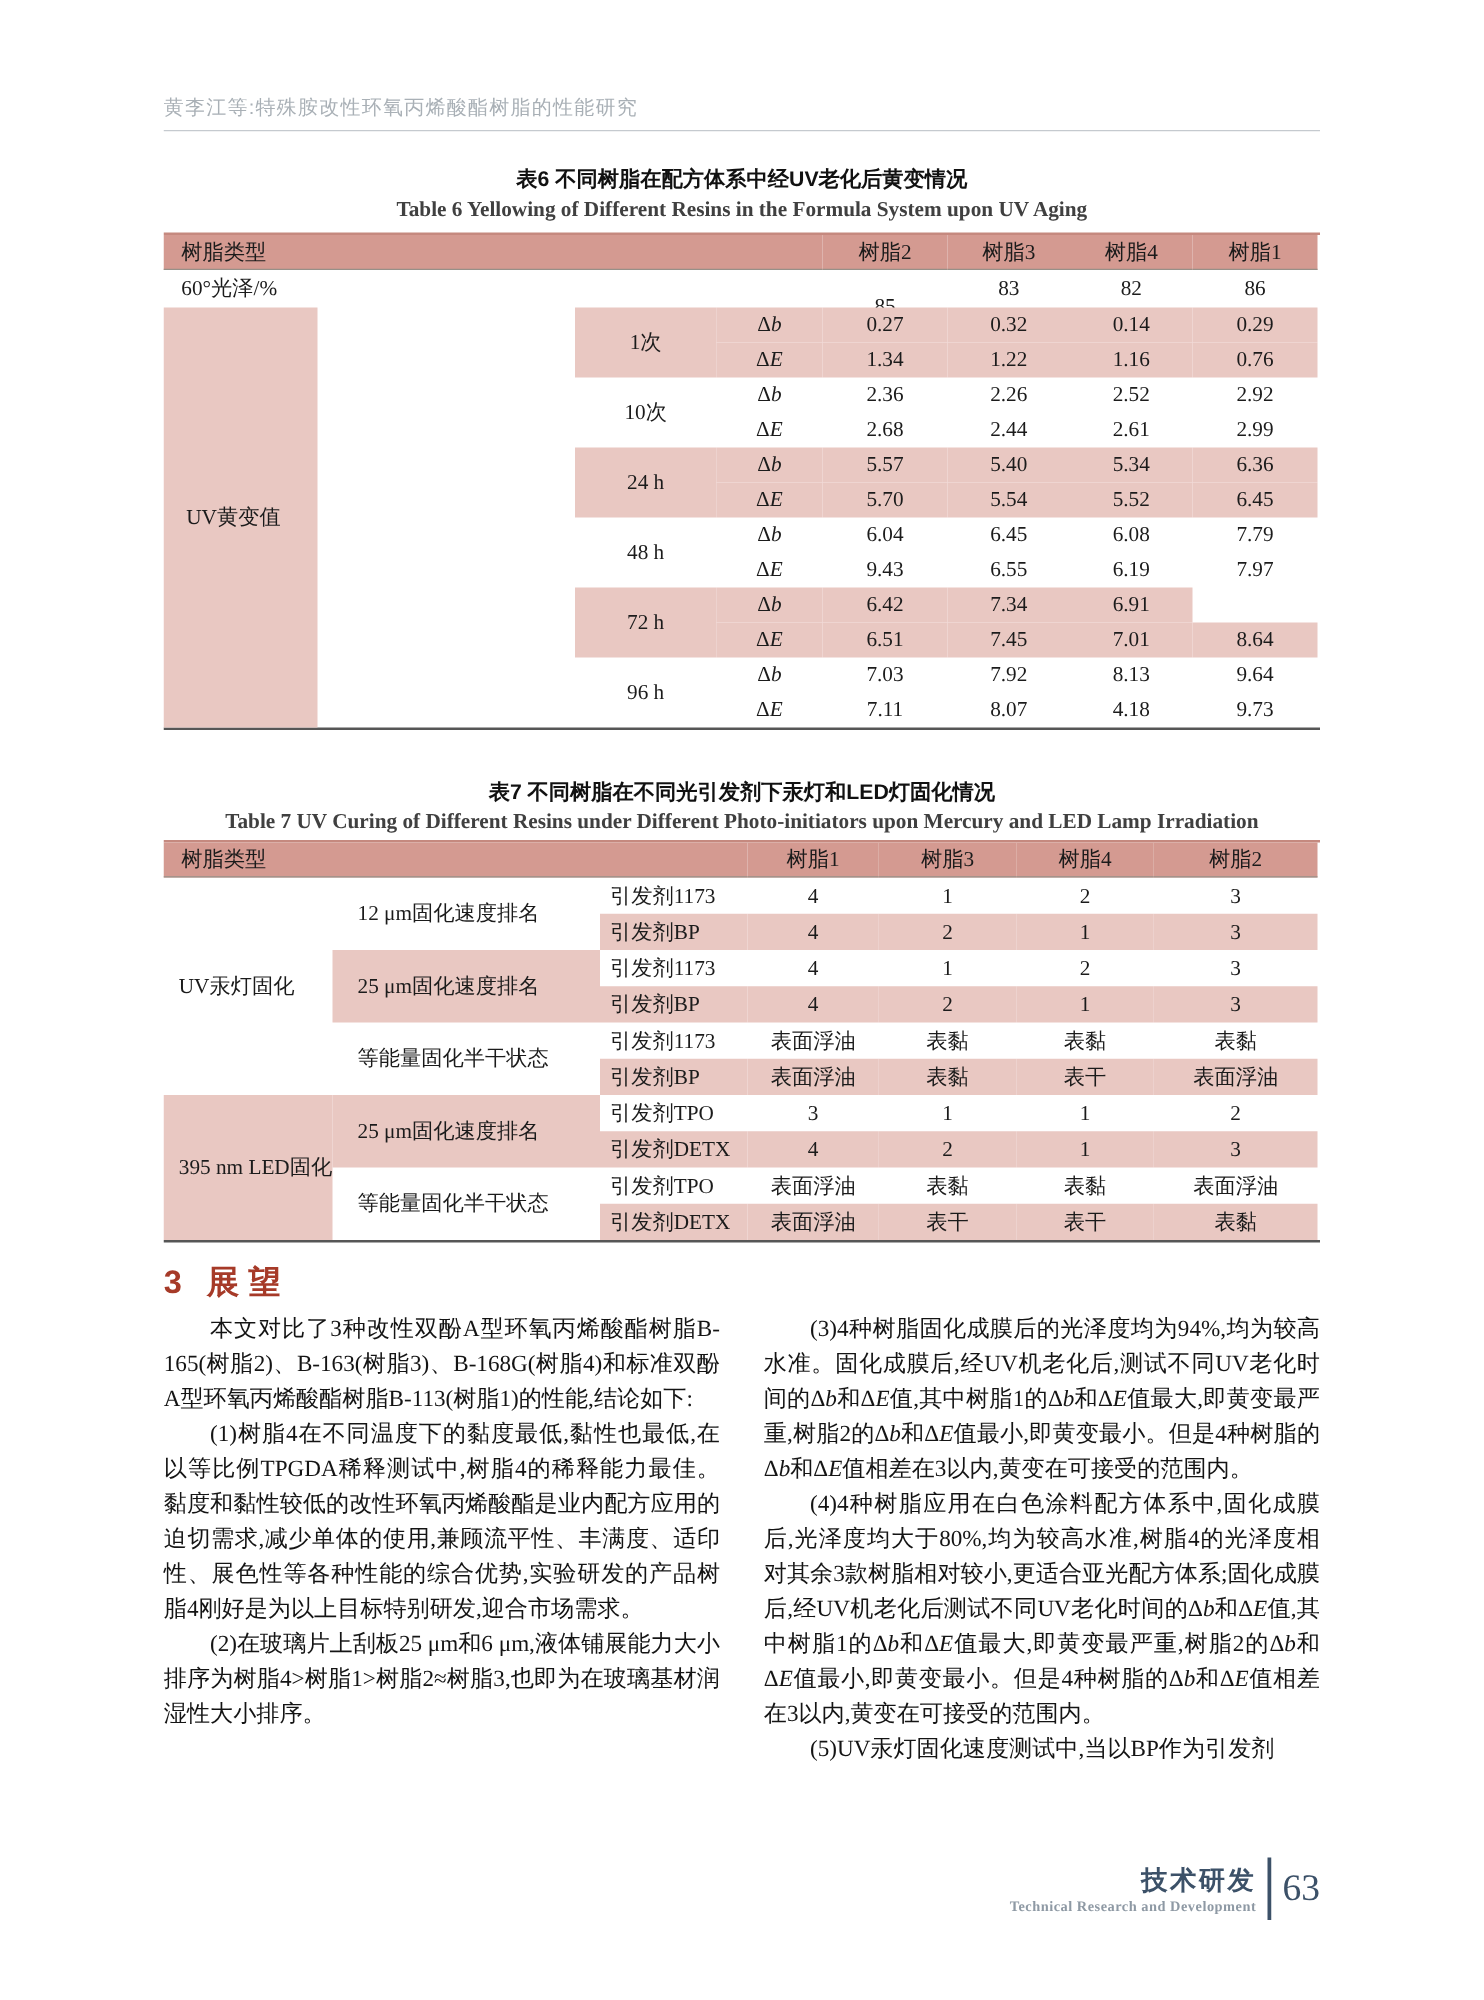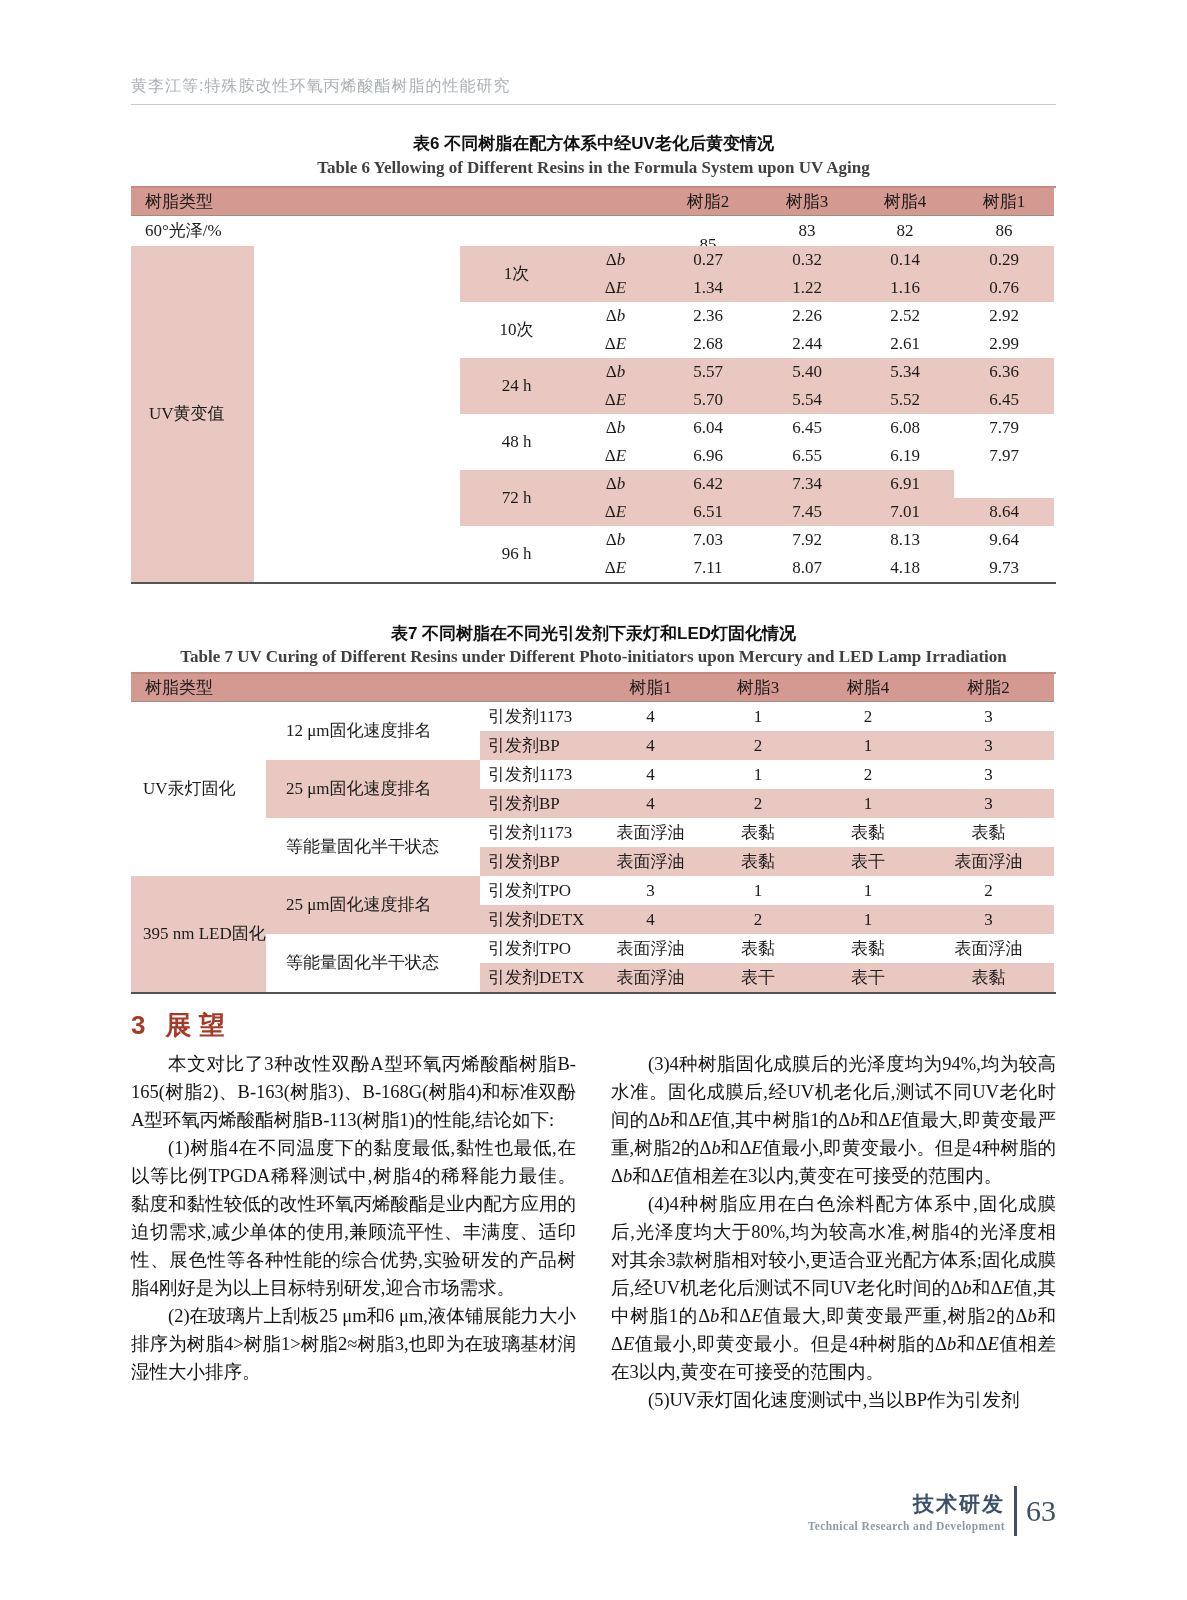--- a/index.html
+++ b/index.html
@@ -147,21 +147,21 @@
       <div class="cell pink ctr" style="grid-area: 8 / 6 / span 1 / span 1;">5.54</div>
       <div class="cell pink ctr" style="grid-area: 8 / 7 / span 1 / span 1;">5.52</div>
       <div class="cell pink ctr" style="grid-area: 8 / 8 / span 1 / span 1;">6.45</div>
       <div class="cell ctr" style="grid-area: 9 / 3 / span 2 / span 1;">48 h</div>
       <div class="cell ctr" style="grid-area: 9 / 4 / span 1 / span 1;">Δ<i>b</i></div>
       <div class="cell ctr" style="grid-area: 10 / 4 / span 1 / span 1;">Δ<i>E</i></div>
       <div class="cell ctr" style="grid-area: 9 / 5 / span 1 / span 1;">6.04</div>
       <div class="cell ctr" style="grid-area: 9 / 6 / span 1 / span 1;">6.45</div>
       <div class="cell ctr" style="grid-area: 9 / 7 / span 1 / span 1;">6.08</div>
       <div class="cell ctr" style="grid-area: 9 / 8 / span 1 / span 1;">7.79</div>
-      <div class="cell ctr" style="grid-area: 10 / 5 / span 1 / span 1;">6.96</div>
+      <div class="cell ctr" style="grid-area: 10 / 5 / span 1 / span 1;">9.43</div>
       <div class="cell ctr" style="grid-area: 10 / 6 / span 1 / span 1;">6.55</div>
       <div class="cell ctr" style="grid-area: 10 / 7 / span 1 / span 1;">6.19</div>
       <div class="cell ctr" style="grid-area: 10 / 8 / span 1 / span 1;">7.97</div>
       <div class="cell pink ctr" style="grid-area: 11 / 3 / span 2 / span 1;">72 h</div>
       <div class="cell pink ctr" style="grid-area: 11 / 4 / span 1 / span 1;">Δ<i>b</i></div>
       <div class="cell pink ctr" style="grid-area: 12 / 4 / span 1 / span 1;">Δ<i>E</i></div>
       <div class="cell pink ctr" style="grid-area: 11 / 5 / span 1 / span 1;">6.42</div>
       <div class="cell pink ctr" style="grid-area: 11 / 6 / span 1 / span 1;">7.34</div>
       <div class="cell pink ctr" style="grid-area: 11 / 7 / span 1 / span 1;">6.91</div>
       <div class="cell pink ctr" style="grid-area: 11 / 8 / span 1 / span 1; margin-top: 39px;">8.57</div>

